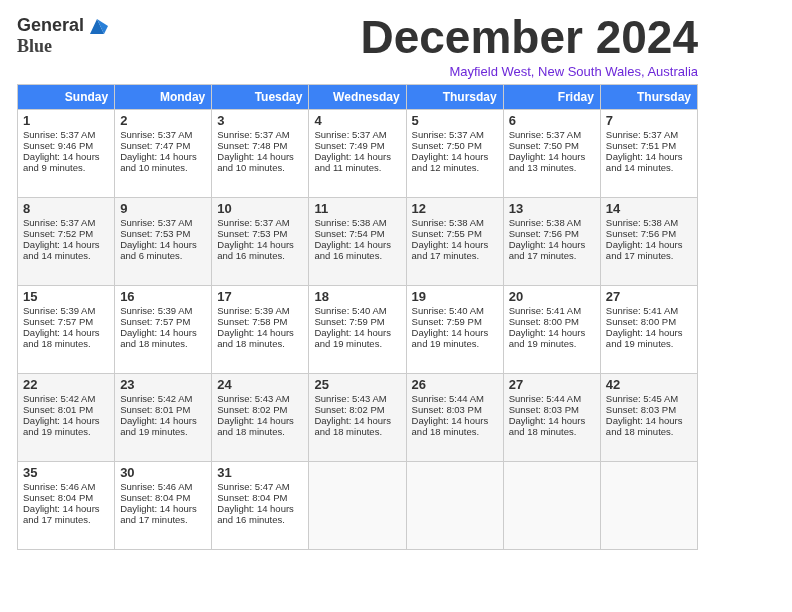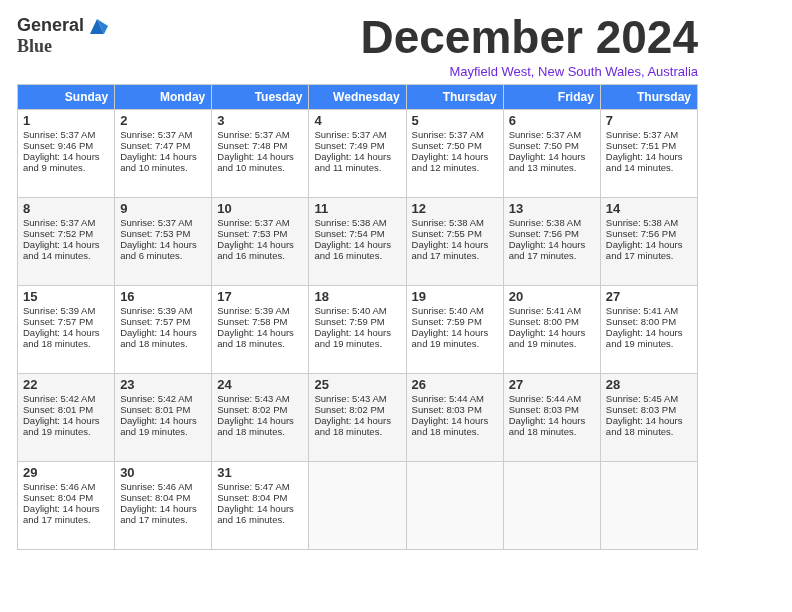--- a/index.html
+++ b/index.html
@@ -275,29 +275,29 @@
     <span>Sunset: 8:03 PM</span><br>
     <span>Daylight: 14 hours and 18 minutes.</span>
   </td>
           <td>
     <span class="day-num">27</span>
     <span>Sunrise: 5:44 AM</span><br>
     <span>Sunset: 8:03 PM</span><br>
     <span>Daylight: 14 hours and 18 minutes.</span>
   </td>
           <td>
-    <span class="day-num">28</span>
+    <span class="day-num">42</span>
     <span>Sunrise: 5:45 AM</span><br>
     <span>Sunset: 8:03 PM</span><br>
     <span>Daylight: 14 hours and 18 minutes.</span>
   </td>
         </tr>
         <tr>
           <td>
-    <span class="day-num">29</span>
+    <span class="day-num">35</span>
     <span>Sunrise: 5:46 AM</span><br>
     <span>Sunset: 8:04 PM</span><br>
     <span>Daylight: 14 hours and 17 minutes.</span>
   </td>
           <td>
     <span class="day-num">30</span>
     <span>Sunrise: 5:46 AM</span><br>
     <span>Sunset: 8:04 PM</span><br>
     <span>Daylight: 14 hours and 17 minutes.</span>
   </td>

